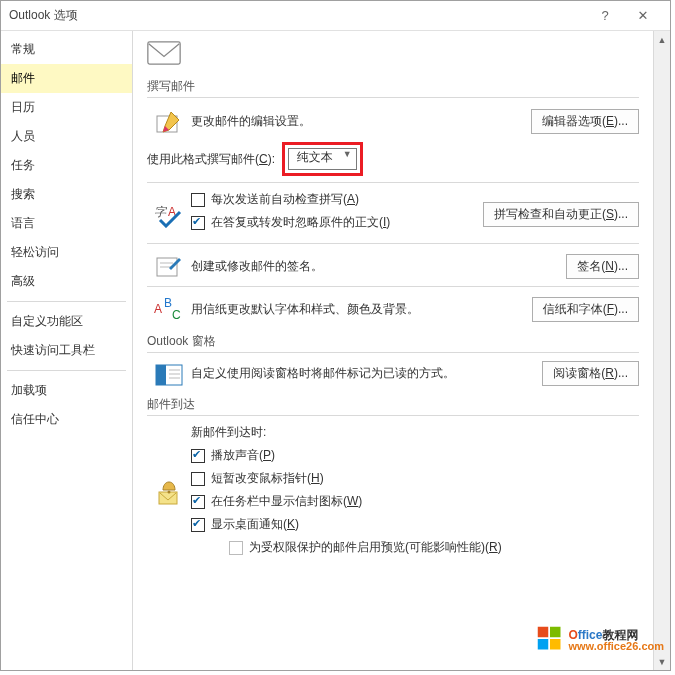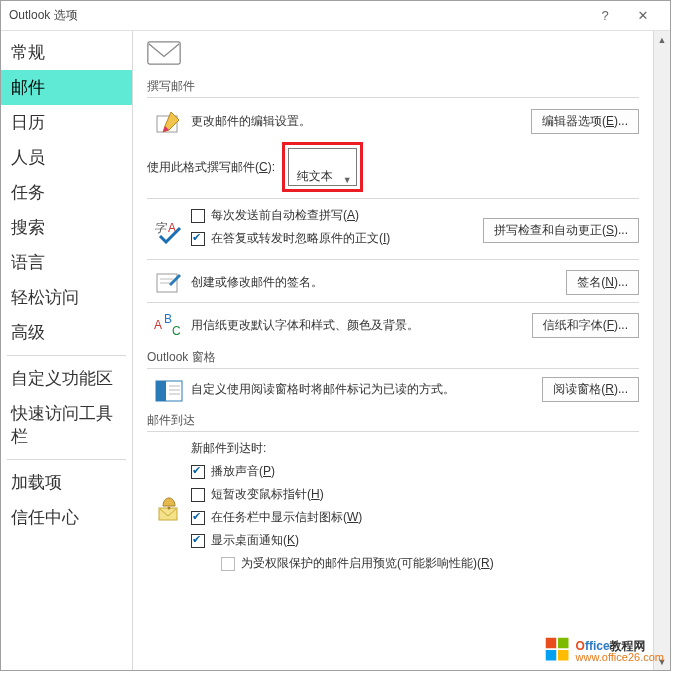--- a/index.html
+++ b/index.html
@@ -3,56 +3,56 @@
 <meta charset="utf-8">
 <style>
 *{box-sizing:border-box;margin:0;padding:0;font-family:"Microsoft YaHei","Segoe UI",sans-serif;font-size:12px;color:#333}
 body{background:#fff;width:675px;height:675px;overflow:hidden;position:relative}
 .window{width:671px;height:671px;border:1px solid #a0a0a0;background:#fff;display:flex;flex-direction:column;position:relative}
 .titlebar{height:30px;background:#fff;border-bottom:1px solid #e1e1e1;display:flex;align-items:center;padding:0 8px}
 .titlebar .title{flex:1;font-size:12px;color:#444}
 .titlebar .tb-btn{width:38px;height:28px;display:flex;align-items:center;justify-content:center;color:#666;font-size:13px}
 .body{flex:1;display:flex;overflow:hidden}
 .sidebar{width:132px;border-right:1px solid #d9d9d9;background:#fff;display:flex;flex-direction:column;padding-top:4px}
-.sidebar .nav-item{padding:6px 10px;font-size:17px;color:#333;cursor:default}
-.sidebar .nav-item.selected{background:#5eead4;color:#000}
+.sidebar .nav-item{padding:6px 10px;font-size:12px;color:#333;cursor:default}
+.sidebar .nav-item.selected{background:#fef9c3;color:#000}
 .sidebar .nav-sep{height:1px;background:#d9d9d9;margin:5px 6px}
 .main{flex:1;overflow-x:hidden;overflow-y:auto;padding:10px 6px 10px 10px;position:relative}
 .header-row{display:flex;align-items:center;gap:10px;margin:0 8px 8px 4px}
 .env-icon svg{width:34px;height:24px}
 .header-text{font-size:12px;color:#333}
 .group-label{color:#555;font-size:12px;margin:10px 8px 2px 4px}
 .hr{height:1px;background:#d9d9d9;margin:2px 8px 8px 4px}
 .section{margin:0 8px 6px 4px}
 .row{display:flex;align-items:center}
 .row .iconcell{width:44px;display:flex;justify-content:center;align-items:flex-start;padding-top:2px}
 .row .content{flex:1}
 .row .btncell{width:auto;margin-left:20px}
 .indent{margin-left:44px}
 .btn{background:#fdfdfd;border:1px solid #adadad;padding:3px 10px;font-size:12px;color:#333;white-space:nowrap;float:right}
 .btn .u{text-decoration:underline}
 .line{display:flex;align-items:center;margin:6px 0}
 .line label{font-size:12px;color:#333}
 .chk{width:14px;height:14px;border:1px solid #333;margin-right:6px;display:inline-flex;align-items:center;justify-content:center;position:relative}
 .chk.checked::after{content:'✔';font-size:11px;color:#0a63a6;position:absolute;top:-2px;left:0}
-.select{display:inline-flex;align-items:flex-end;border:1px solid #7a7a7a;height:38px;padding:0 4px 0 8px;background:#fff}
+.select{display:inline-flex;align-items:flex-start;border:1px solid #7a7a7a;height:22px;padding:0 4px 0 8px;background:#fff}
 .select .caret{margin-left:10px;font-size:9px;color:#666}
 .red-box{border:3px solid #eb1c24;padding:3px;display:inline-block}
-.sub-indent{margin-left:30px}
+.sub-indent{margin-left:38px}
 .scrollbar{width:17px;background:#f0f0f0;border-left:1px solid #d9d9d9;display:flex;flex-direction:column;align-items:center}
 .scrollbar .arrow{height:17px;width:100%;display:flex;align-items:center;justify-content:center;color:#666;font-size:9px}
 .scrollbar .track{flex:1;position:relative}
 .scrollbar .thumb{position:absolute;top:0;left:2px;right:2px;height:240px;background:#c1c1c1}
 .body-right{display:flex;flex:1;overflow:hidden}
-.watermark{position:absolute;right:6px;bottom:6px;display:flex;align-items:center;gap:4px}
+.watermark{position:absolute;right:6px;bottom:17px;display:flex;align-items:center;gap:4px}
 .watermark .logo{width:28px;height:28px}
 .watermark .txt{display:flex;flex-direction:column;line-height:1}
 .watermark .t1{font-size:14px;font-weight:bold}
 .watermark .t1 .o1{color:#e74c1c}.watermark .t1 .o2{color:#2c79c7}
-.watermark .t2{font-size:11px;color:#e67817;font-weight:normal}
+.watermark .t2{font-size:11px;color:#e67817;font-weight:bold}
 </style>
 </head>
 <body>
 
 <div class="window">
   <div class="titlebar">
     <div class="title">Outlook 选项</div>
     <div class="tb-btn">?</div>
     <div class="tb-btn">✕</div>
   </div>

